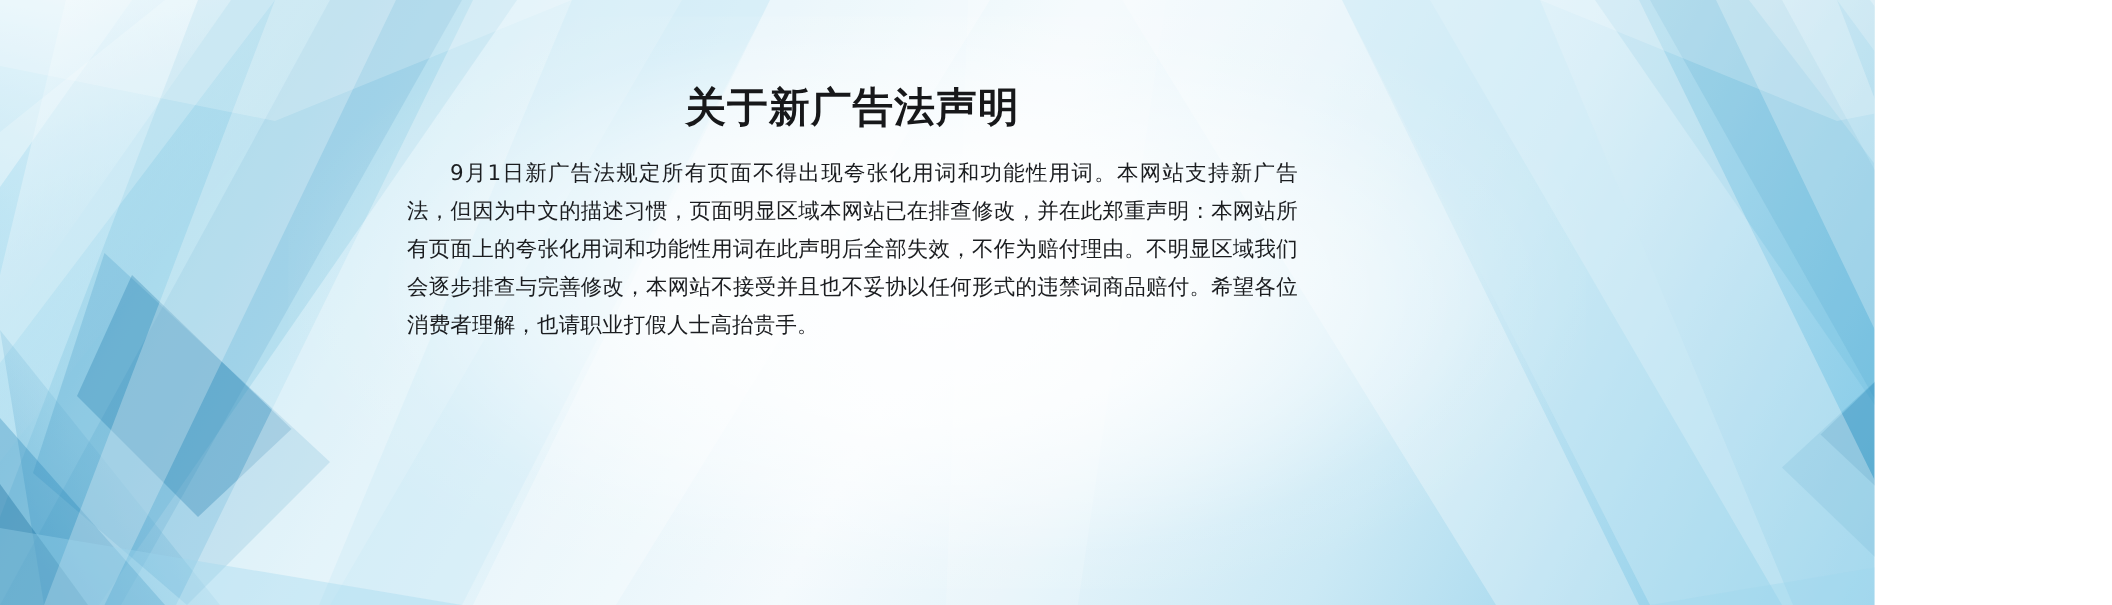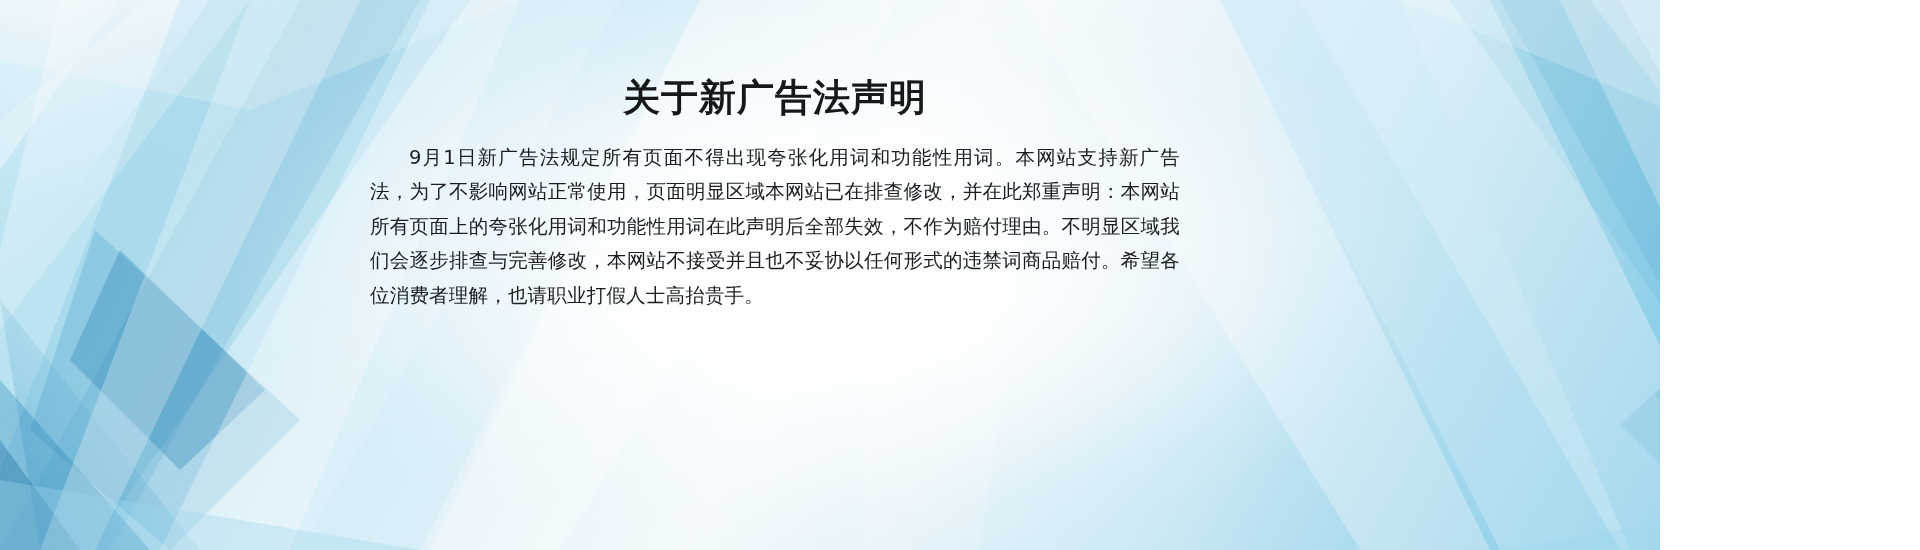--- a/index.html
+++ b/index.html
@@ -12,20 +12,21 @@
     font-family: "Liberation Sans", "DejaVu Sans", sans-serif;
   }
 
   .banner {
     position: relative;
     width: 1660px;
     height: 550px;
     overflow: hidden;
     background: linear-gradient(118deg, #8fd3ec 0%, #bfe5f3 14%, #d9eff8 28%, #eaf6fb 42%,
                                 #f4fafd 50%, #e6f4fa 60%, #cbe9f5 74%, #a7d9ee 86%, #7ec8e6 100%);
+    padding-left: 44px;
   }
 
   
   .deco {
     position: absolute;
     inset: 0;
     pointer-events: none;
   }
   .deco svg { display: block; width: 1920px; height: 550px; }
 
@@ -142,16 +143,16 @@
       <polygon points="1920,480 1500,550 1920,550" fill="#9fd8ef" opacity="0.35"></polygon>
       <polygon points="0,0 520,0 250,110 0,60" fill="#ffffff" opacity="0.20"></polygon>
       <polygon points="1920,0 1400,0 1670,110 1920,60" fill="#ffffff" opacity="0.20"></polygon>
     </svg>
   </div>
 
   <div class="glow"></div>
 
   <div class="content">
     <h1 class="title">关于新广告法声明</h1>
-    <p class="para first">9月1日新广告法规定所有页面不得出现夸张化用词和功能性用词。本网站支持新广告法，为了不影响网站正常使用，页面明显区域本网站已在排查修改，并在此郑重声明：本网站所有页面上的夸张化用词和功能性用词在此声明后全部失效，不作为赔付理由。不明显区域我们会逐步排查与完善修改，本网站不接受并且也不妥协以任何形式的违禁词商品赔付。希望各位消费者理解，也请职业打假人士高抬贵手。</p>
+    <p class="para first">9月1日新广告法规定所有页面不得出现夸张化用词和功能性用词。本网站支持新广告法，但因为中文的描述习惯，页面明显区域本网站已在排查修改，并在此郑重声明：本网站所有页面上的夸张化用词和功能性用词在此声明后全部失效，不作为赔付理由。不明显区域我们会逐步排查与完善修改，本网站不接受并且也不妥协以任何形式的违禁词商品赔付。希望各位消费者理解，也请职业打假人士高抬贵手。</p>
   </div>
 
 </div>
 
 </body></html>

